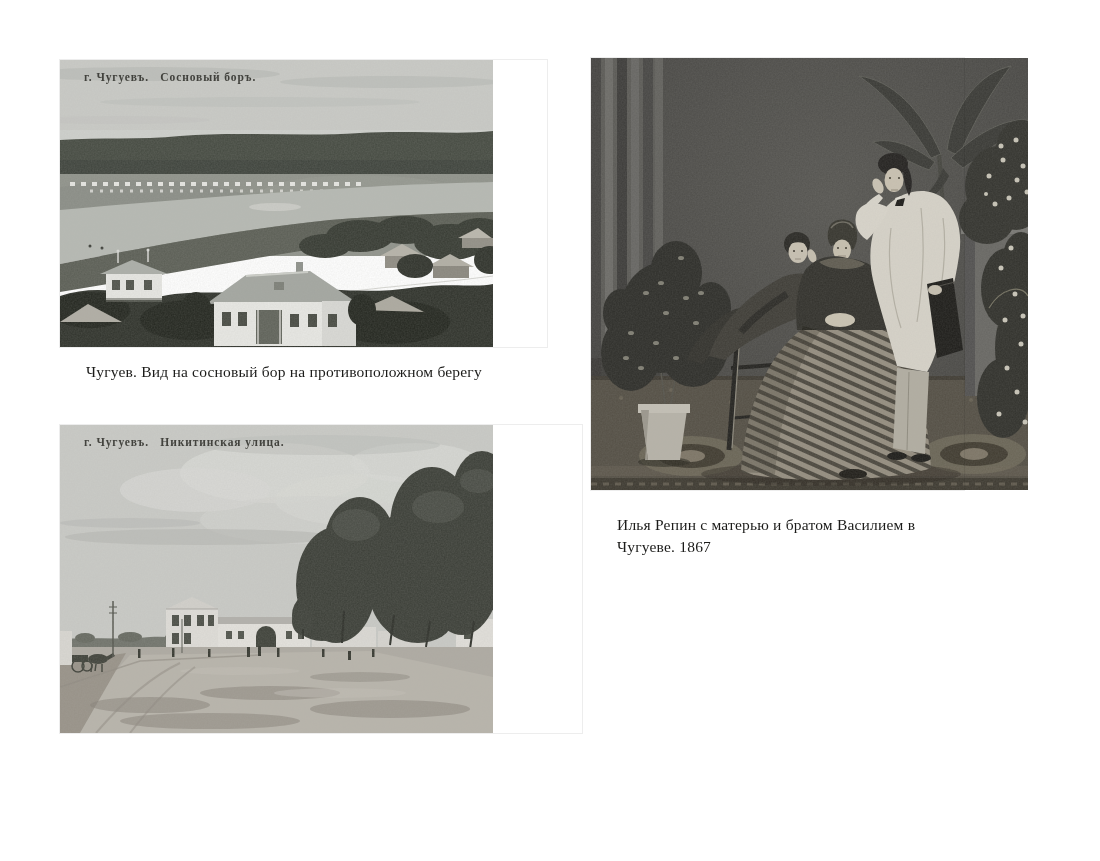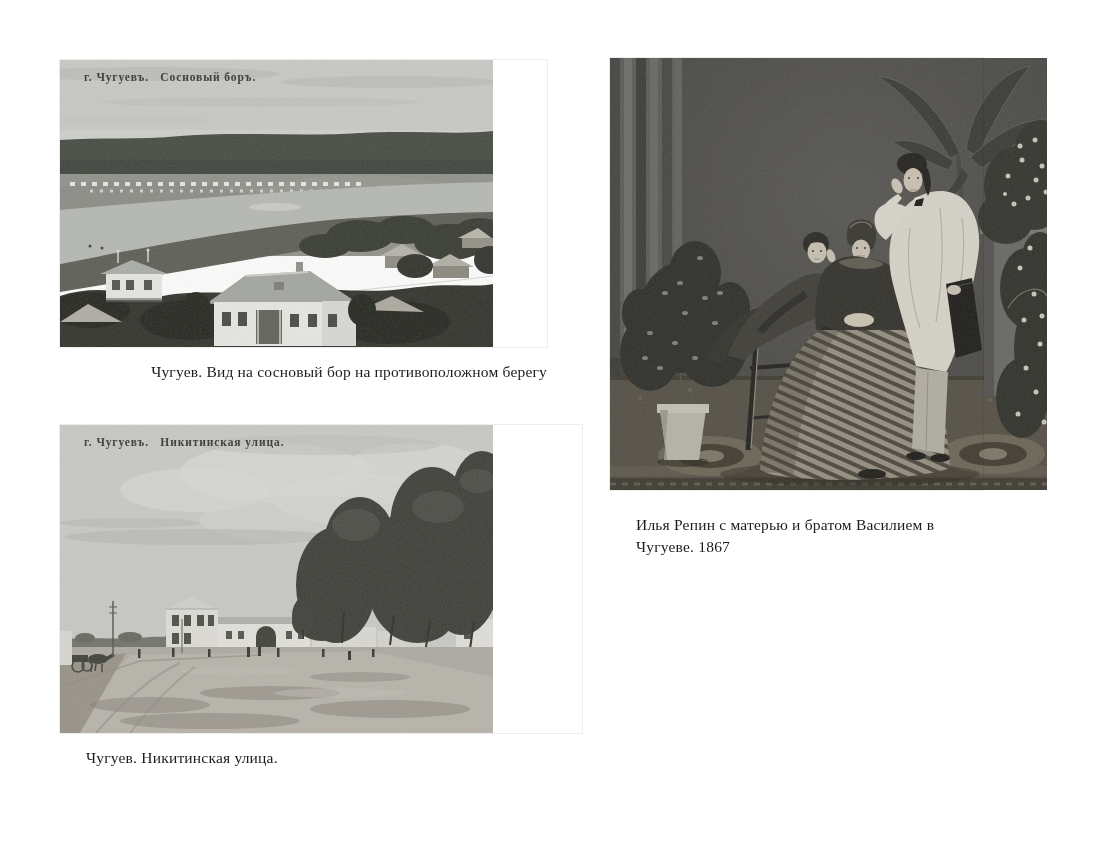--- a/index.html
+++ b/index.html
@@ -2,23 +2,23 @@
 <html><head>
 <meta charset="utf-8">
 <style>
   html,body{margin:0;padding:0;}
   body{
     width:1100px;height:861px;background:#ffffff;position:relative;
     font-family:"Liberation Serif", serif;overflow:hidden;
   }
   .page{position:absolute;inset:0;background:#ffffff;}
   figure.fig{margin:0;padding:0;position:absolute;}
-  .fig-pine{left:60px;top:60px;width:487px;text-align:right;}
+  .fig-pine{left:60px;top:60px;width:487px;}
   .fig-street{left:60px;top:425px;width:522px;}
-  .fig-family{left:610px;top:58px;width:373px;}
+  .fig-family{left:591px;top:58px;width:373px;}
   .photo{position:relative;outline:1px solid rgba(0,0,0,0.07);line-height:0;}
   .photo svg{display:block;}
   .postcard-title{
     position:absolute;left:24px;top:12px;
     font-family:"Liberation Serif", serif;font-weight:700;
     font-size:11.5px;letter-spacing:0.9px;color:#31312c;
     white-space:pre;opacity:.88;line-height:1;
   }
   .caption{
     margin-top:14px;font-size:15.5px;line-height:22px;color:#1c1c1a;
@@ -250,21 +250,20 @@
           <line x1="53" y1="176" x2="53" y2="232" stroke="#54564e" stroke-width="1.5"></line>
           <line x1="49" y1="182" x2="57" y2="182" stroke="#54564e" stroke-width="1"></line>
           <line x1="49" y1="188" x2="57" y2="188" stroke="#54564e" stroke-width="1"></line>
           <line x1="122" y1="194" x2="122" y2="228" stroke="#54564e" stroke-width="1.2" opacity=".8"></line>
         </g>
         <rect width="433" height="308" filter="url(#grainF)" opacity=".4"></rect>
       </svg>
       <div class="postcard-title">г. Чугуевъ.   Никитинская улица.</div>
     </div>
     <figcaption class="caption">
-      <span class="cap-line">Чугуев. Никитинская улица.</span>
     </figcaption>
   </figure>
 
   <figure class="fig fig-family">
     <div class="photo">
       <svg width="437" height="432" viewBox="0 0 437 432">
         <rect x="0" y="0" width="437" height="432" fill="url(#wallGrad)"></rect>
         <g>
           <rect x="0" y="0" width="72" height="318" fill="#5b5a56"></rect>
           <rect x="0" y="0" width="10" height="318" fill="#454442"></rect>

